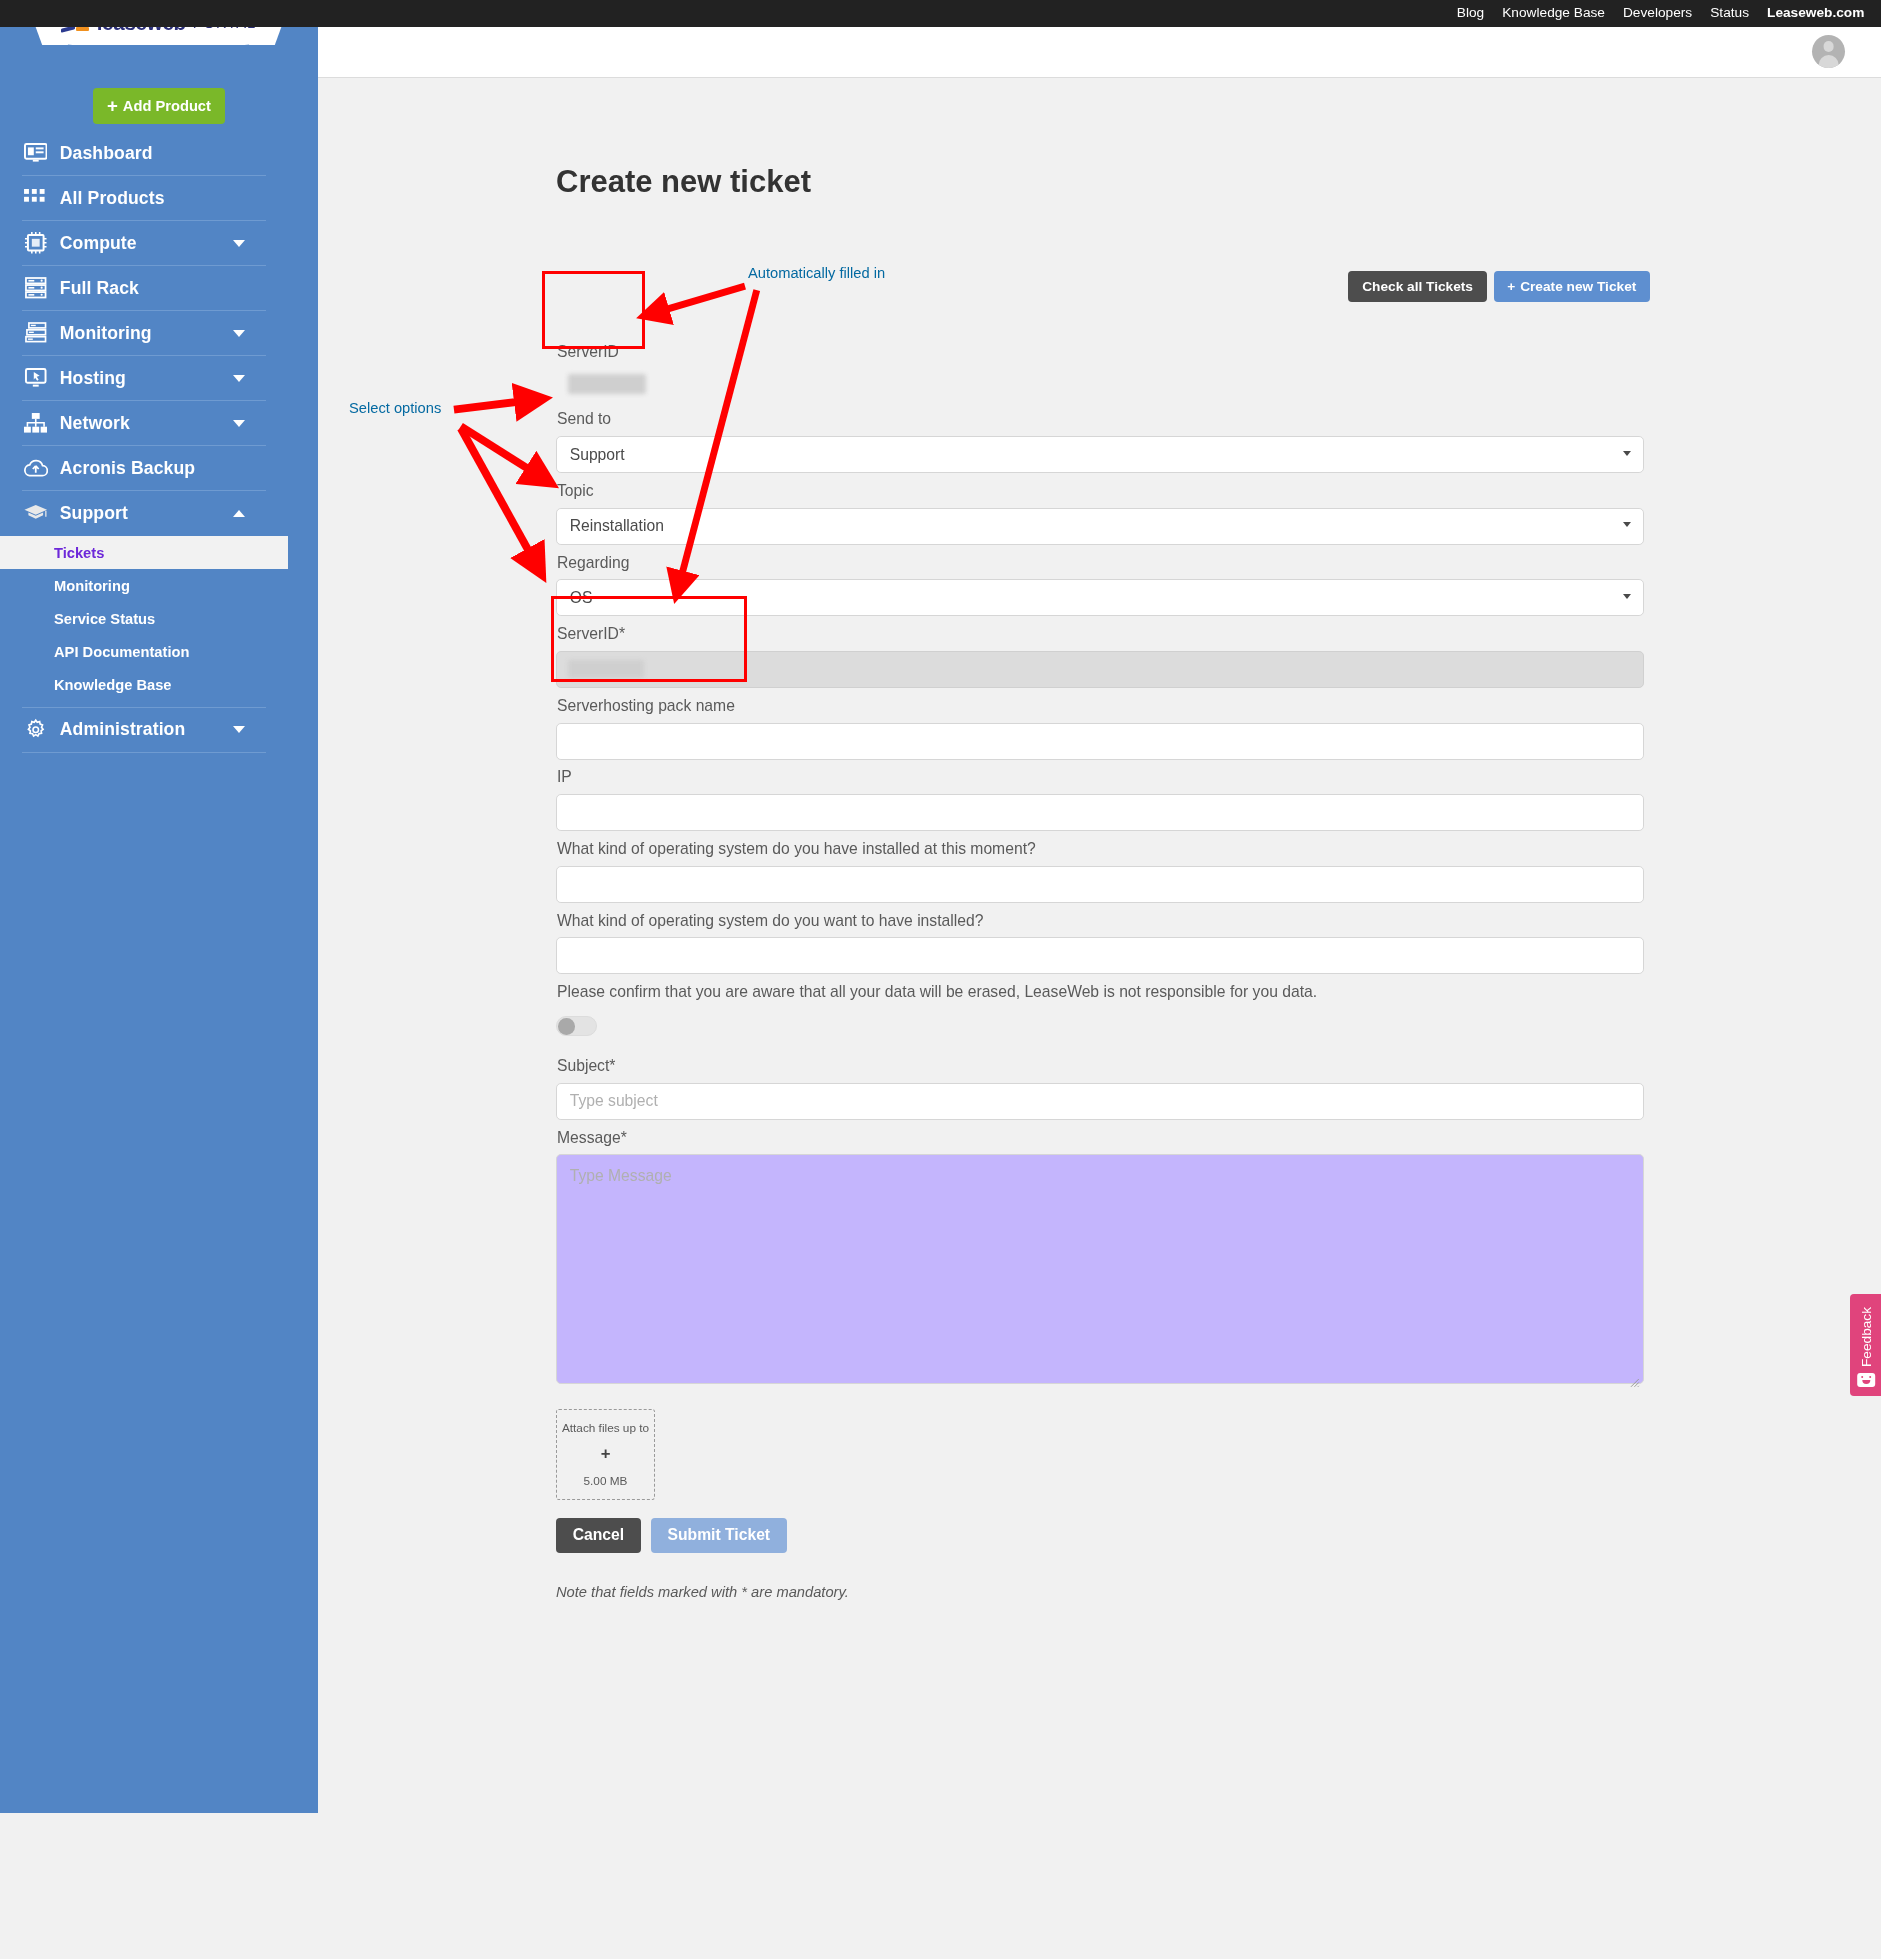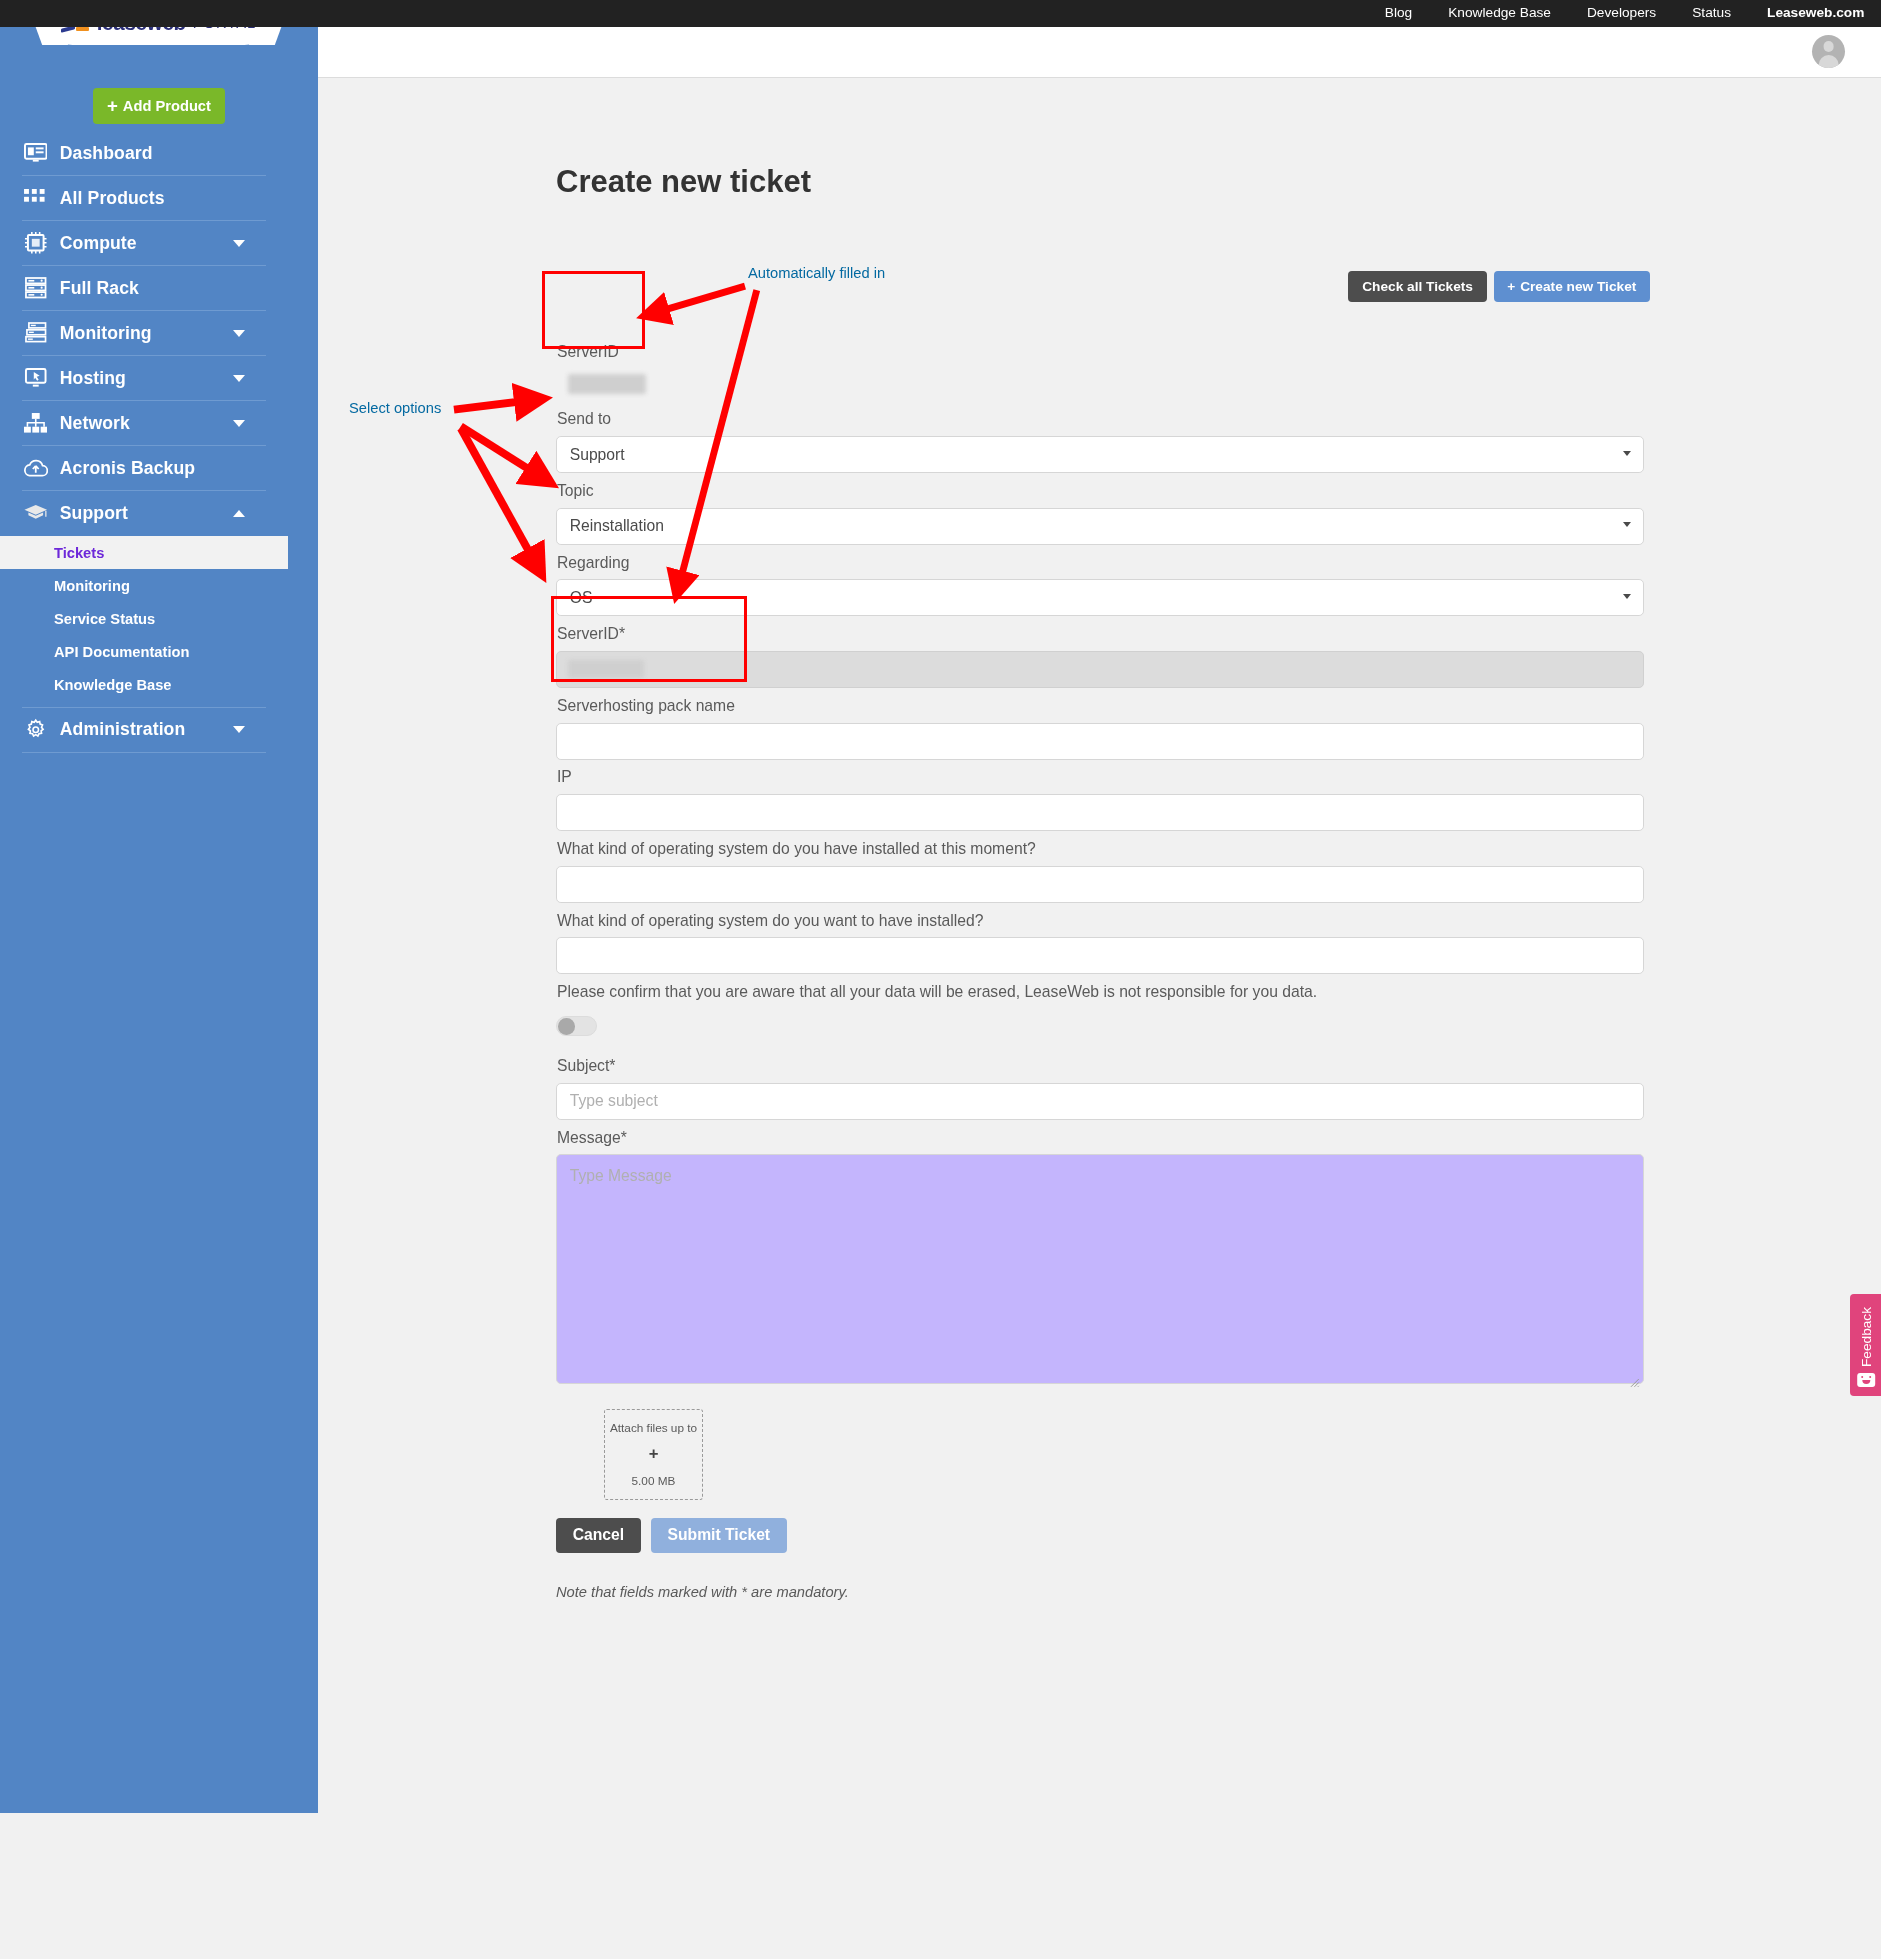--- a/index.html
+++ b/index.html
@@ -12,21 +12,21 @@
     overflow:hidden;
   }
 
   
   #topbar {
     position:absolute; top:0; left:0; width:1882px; height:26.5px;
     background:#222222; z-index:40;
   }
   #topbar .links {
     position:absolute; right:17.6px; top:0; height:26.5px;
-    display:flex; align-items:center; gap:36px;
+    display:flex; align-items:center; gap:18px;
   }
   #topbar .links a {
     color:#ffffff; font-size:13.7px; text-decoration:none; line-height:26.5px;
   }
   #topbar .links a.strong { font-weight:bold; }
 
   
   #sidebar {
     position:absolute; left:0; top:0; width:318px; height:1813px;
     background:#5285c5; z-index:30;
@@ -550,21 +550,21 @@
         <span id="msg-resize">
           <svg width="9.8" height="9.8" viewBox="0 0 10 10">
               <g stroke="#9a9a9a" stroke-width="1">
                 <path d="M9 1L1 9M9 4.5L4.5 9M9 8L8 9"></path>
               </g>
             </svg>
         </span>
       </div>
     </div>
 
-    <div id="attach" style="margin-top:20.6px;margin-left:48px;">
+    <div id="attach" style="margin-top:20.6px;">
       <span class="t">Attach files up to</span>
       <span class="p">+</span>
       <span class="t">5.00 MB</span>
     </div>
 
     <div id="bottom-btns">
       <button class="btn-lg btn-dark">Cancel</button>
       <button class="btn-lg btn-blue-light">Submit Ticket</button>
     </div>
 

